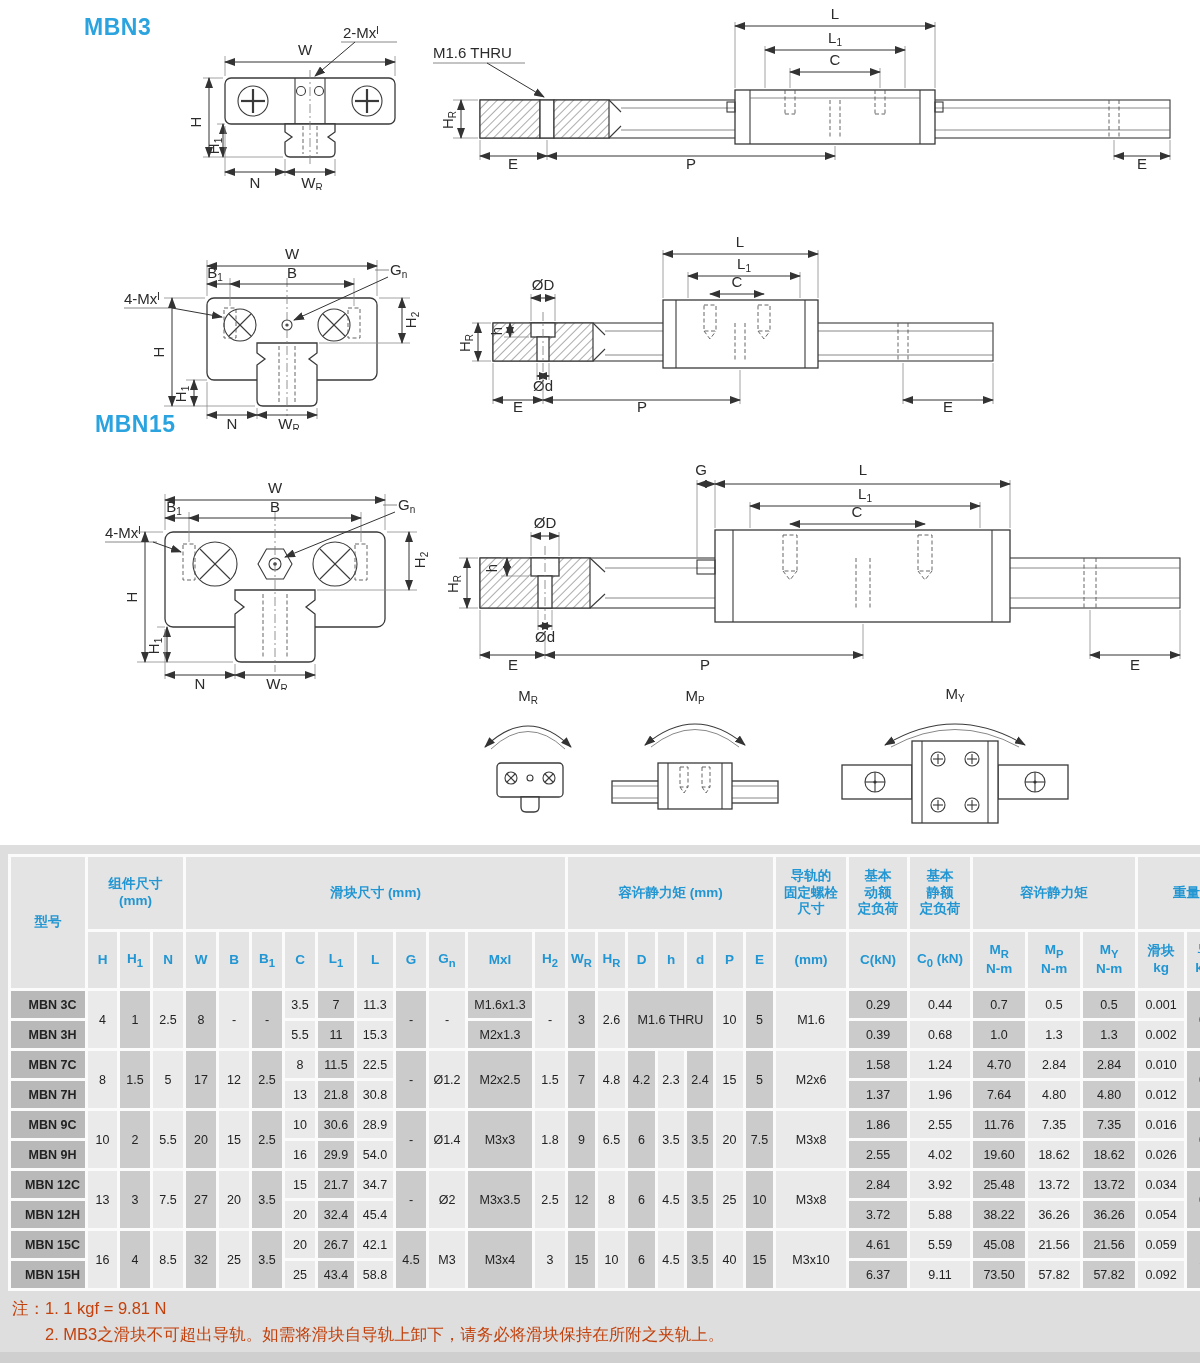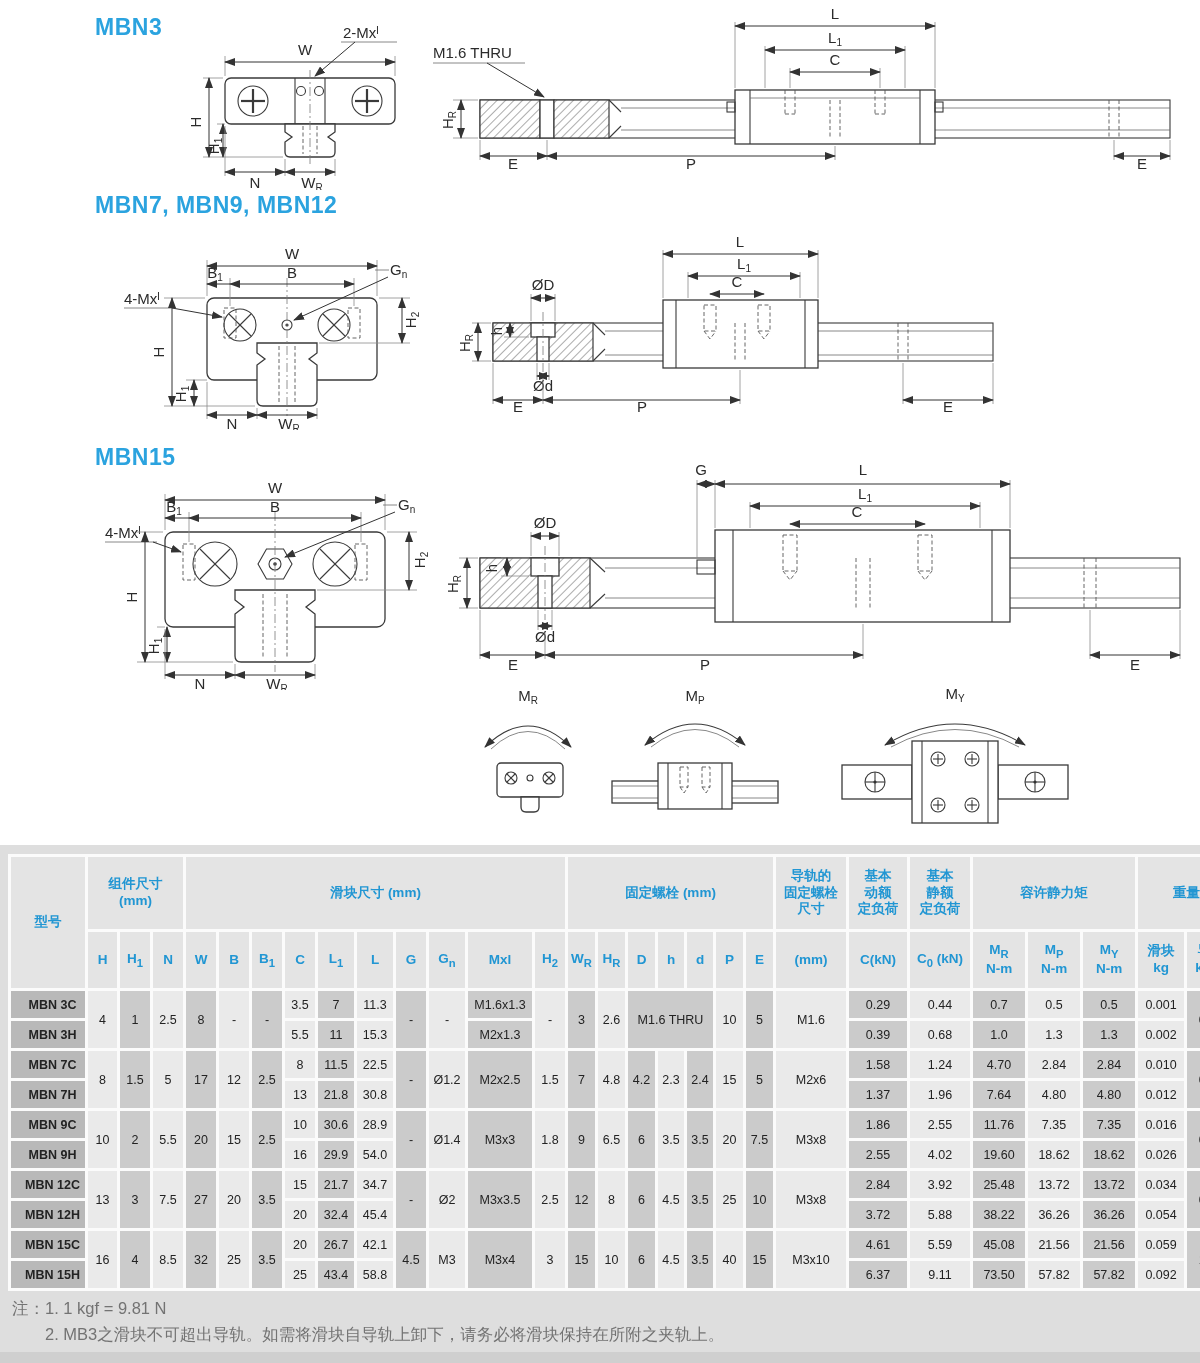--- a/index.html
+++ b/index.html
@@ -26,42 +26,42 @@
   table.spec { border-collapse:separate; border-spacing:3px; table-layout:fixed; width:1184px; background:#fbfbfb; }
   table.spec th, table.spec td { text-align:center; vertical-align:middle; overflow:hidden; white-space:nowrap; }
   table.spec thead th { background:#e4e4e4; color:#2196d3; font-size:13.5px; font-weight:bold; line-height:1.25; }
   table.spec thead tr.r1 th { height:72px; }
   table.spec thead tr.r2 th { height:56px; }
   th.model-th { font-size:15px; }
   td.model { background:#b9b9b9; color:#1d1d1d; font-weight:bold; font-size:13px; text-align:left; padding-left:9px; }
   td.cl { background:#eaeaea; }
   td.cd { background:#cbcbcb; }
   table.spec tbody td { height:27px; font-size:12.5px; color:#232323; }
-  #notes { position:absolute; left:12px; top:1296px; color:#737373; font-size:16.5px; line-height:1.55; }
+  #notes { position:absolute; left:12px; top:1296px; color:#c2410c; font-size:16.5px; line-height:1.55; }
   #notes .n2 { padding-left:33px; }
   #bottombar { position:absolute; left:0; top:1352px; width:1200px; height:11px; background:#cfcfcf; }
 </style>
 </head>
 <body>
 
 <div id="page">
 
 <svg width="0" height="0" style="position:absolute">
   <defs>
     <pattern id="hatch" width="6" height="6" patternUnits="userSpaceOnUse" patternTransform="rotate(45)">
       <rect width="6" height="6" fill="#fff"></rect>
           <line x1="0" y1="0" x2="0" y2="6" stroke="#5a5a5a" stroke-width="1"></line>
     </pattern>
     <marker id="ar" markerWidth="11" markerHeight="8" refX="10" refY="4" orient="auto-start-reverse" markerUnits="userSpaceOnUse">
       <path d="M0,0 L11,4 L0,8 z" fill="#333"></path>
     </marker>
   </defs>
 </svg>
 
-<div class="dtitle" style="left:95px; top:14px;">MBN3</div>
+<div class="dtitle" style="left:84px; top:14px;">MBN3</div>
 
 <svg class="dsvg" style="left:135px; top:22px;" width="300" height="168" viewBox="0 0 300 168">
   <rect class="out" x="90" y="56" width="170" height="46" rx="6"></rect>
   <g class="scw">
     <circle class="outn" cx="118" cy="79" r="15"></circle>
         <line x1="106" y1="79" x2="130" y2="79"></line>
         <line x1="118" y1="67" x2="118" y2="91"></line>
     <circle class="outn" cx="232" cy="79" r="15"></circle>
         <line x1="220" y1="79" x2="244" y2="79"></line>
         <line x1="232" y1="67" x2="232" y2="91"></line>
@@ -181,21 +181,20 @@
     <text class="lab" x="266" y="167">P</text>
   </g>
   <g>
     <line class="ext" x1="689" y1="138" x2="689" y2="158"></line>
         <line class="ext" x1="745" y1="138" x2="745" y2="158"></line>
     <line class="dim" x1="689" y1="154" x2="745" y2="154" marker-start="url(#ar)" marker-end="url(#ar)"></line>
     <text class="lab" x="717" y="167">E</text>
   </g>
 </svg>
 
-<div class="dtitle" style="left:95px; top:192px;">MBN7, MBN9, MBN12</div>
 
 <svg class="dsvg" style="left:112px; top:220px;" width="310" height="210" viewBox="0 0 310 210">
   <rect class="out" x="95" y="78" width="170" height="82" rx="7"></rect>
   <g>
     <circle class="outn" cx="128" cy="105" r="16"></circle>
         <line class="outn" x1="117" y1="94" x2="139" y2="116"></line>
         <line class="outn" x1="139" y1="94" x2="117" y2="116"></line>
     <circle class="outn" cx="222" cy="105" r="16"></circle>
         <line class="outn" x1="211" y1="94" x2="233" y2="116"></line>
         <line class="outn" x1="233" y1="94" x2="211" y2="116"></line>
@@ -341,21 +340,21 @@
     <text class="lab" x="194" y="184">P</text>
   </g>
   <g>
     <line class="ext" x1="455" y1="135" x2="455" y2="176"></line>
         <line class="ext" x1="545" y1="135" x2="545" y2="176"></line>
     <line class="dim" x1="455" y1="172" x2="545" y2="172" marker-start="url(#ar)" marker-end="url(#ar)"></line>
     <text class="lab" x="500" y="184">E</text>
   </g>
 </svg>
 
-<div class="dtitle" style="left:95px; top:444px;">MBN15</div>
+<div class="dtitle" style="left:95px; top:411px;">MBN15</div>
 
 <svg class="dsvg" style="left:95px; top:452px;" width="340" height="238" viewBox="0 0 340 238">
   <rect class="out" x="70" y="80" width="220" height="95" rx="8"></rect>
   <g>
     <circle class="outn" cx="120" cy="112" r="22"></circle>
         <line class="outn" x1="105" y1="97" x2="135" y2="127"></line>
         <line class="outn" x1="135" y1="97" x2="105" y2="127"></line>
     <circle class="outn" cx="240" cy="112" r="22"></circle>
         <line class="outn" x1="225" y1="97" x2="255" y2="127"></line>
         <line class="outn" x1="255" y1="97" x2="225" y2="127"></line>
@@ -621,21 +620,21 @@
           <col style="width:48px">
     </colgroup>
     <thead>
       <tr class="r1">
         <th rowspan="2" class="model-th">型号</th>
         <th colspan="3">
               <div>组件尺寸</div>
               <div>(mm)</div>
             </th>
         <th colspan="10">滑块尺寸 (mm)</th>
-        <th colspan="7">固定螺栓 (mm)</th>
+        <th colspan="7">容许静力矩 (mm)</th>
         <th>
               <div>导轨的</div>
               <div>固定螺栓</div>
               <div>尺寸</div>
             </th>
         <th>
               <div>基本</div>
               <div>动额</div>
               <div>定负荷</div>
             </th>

